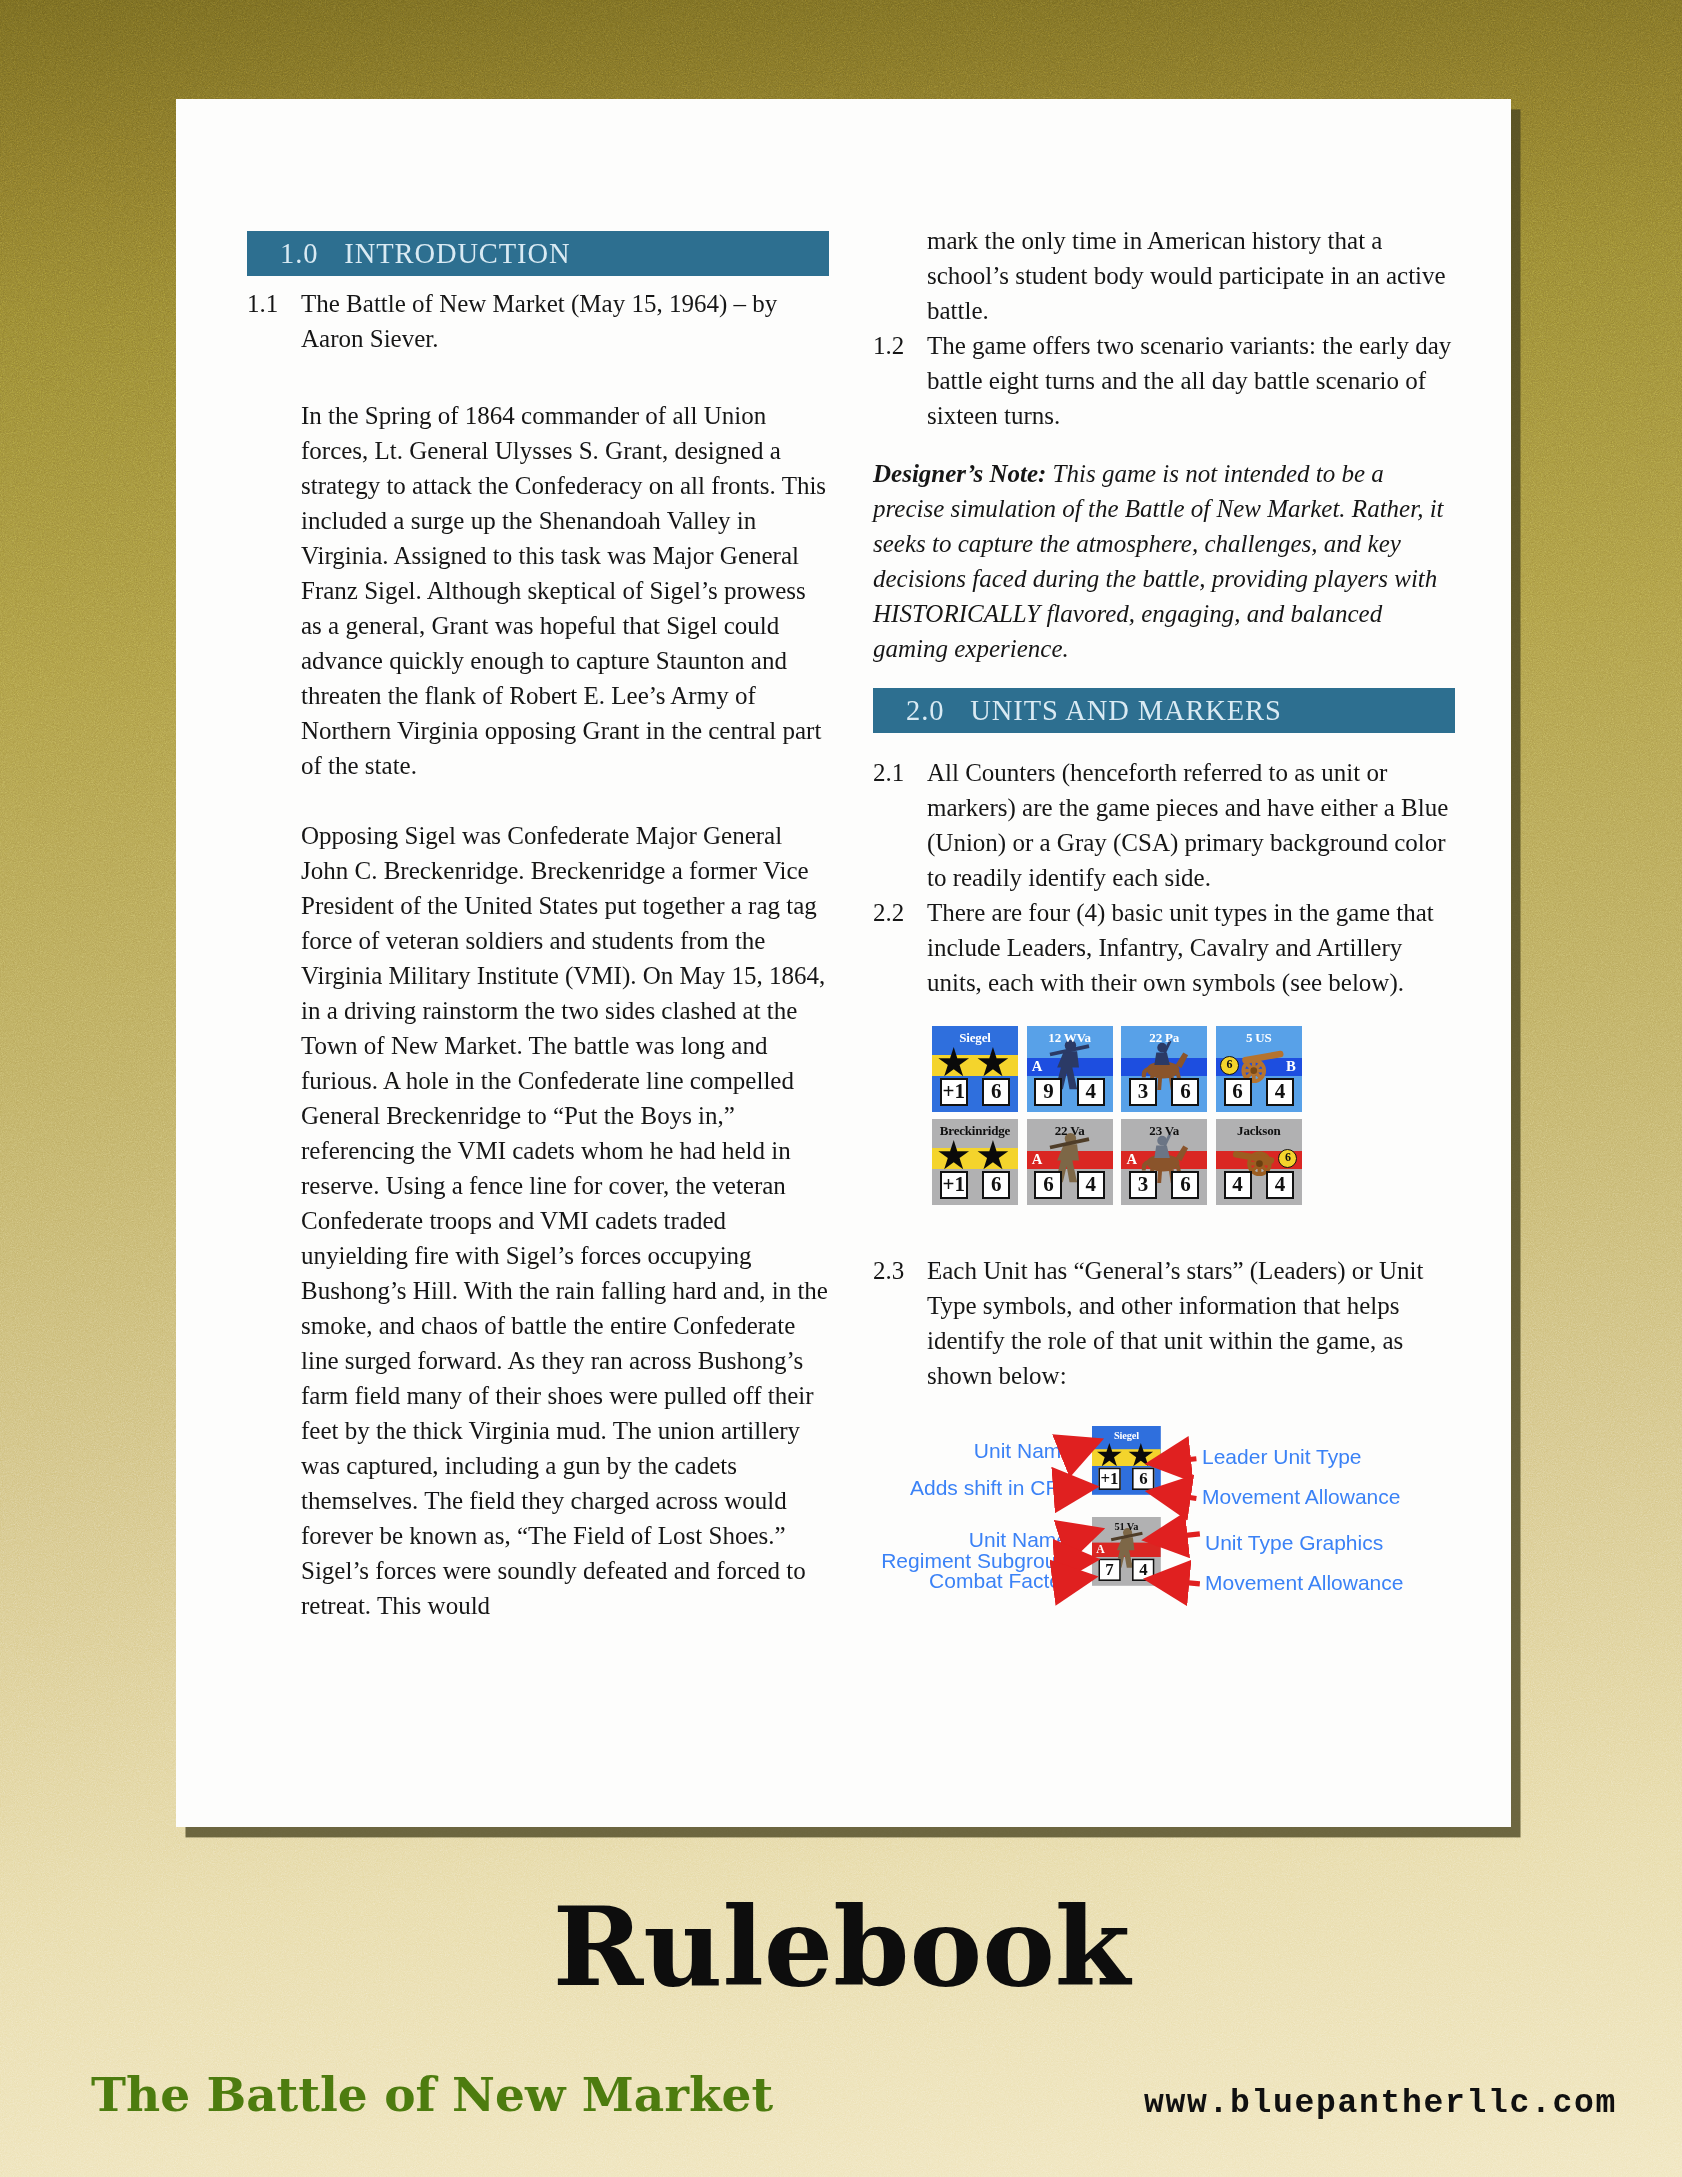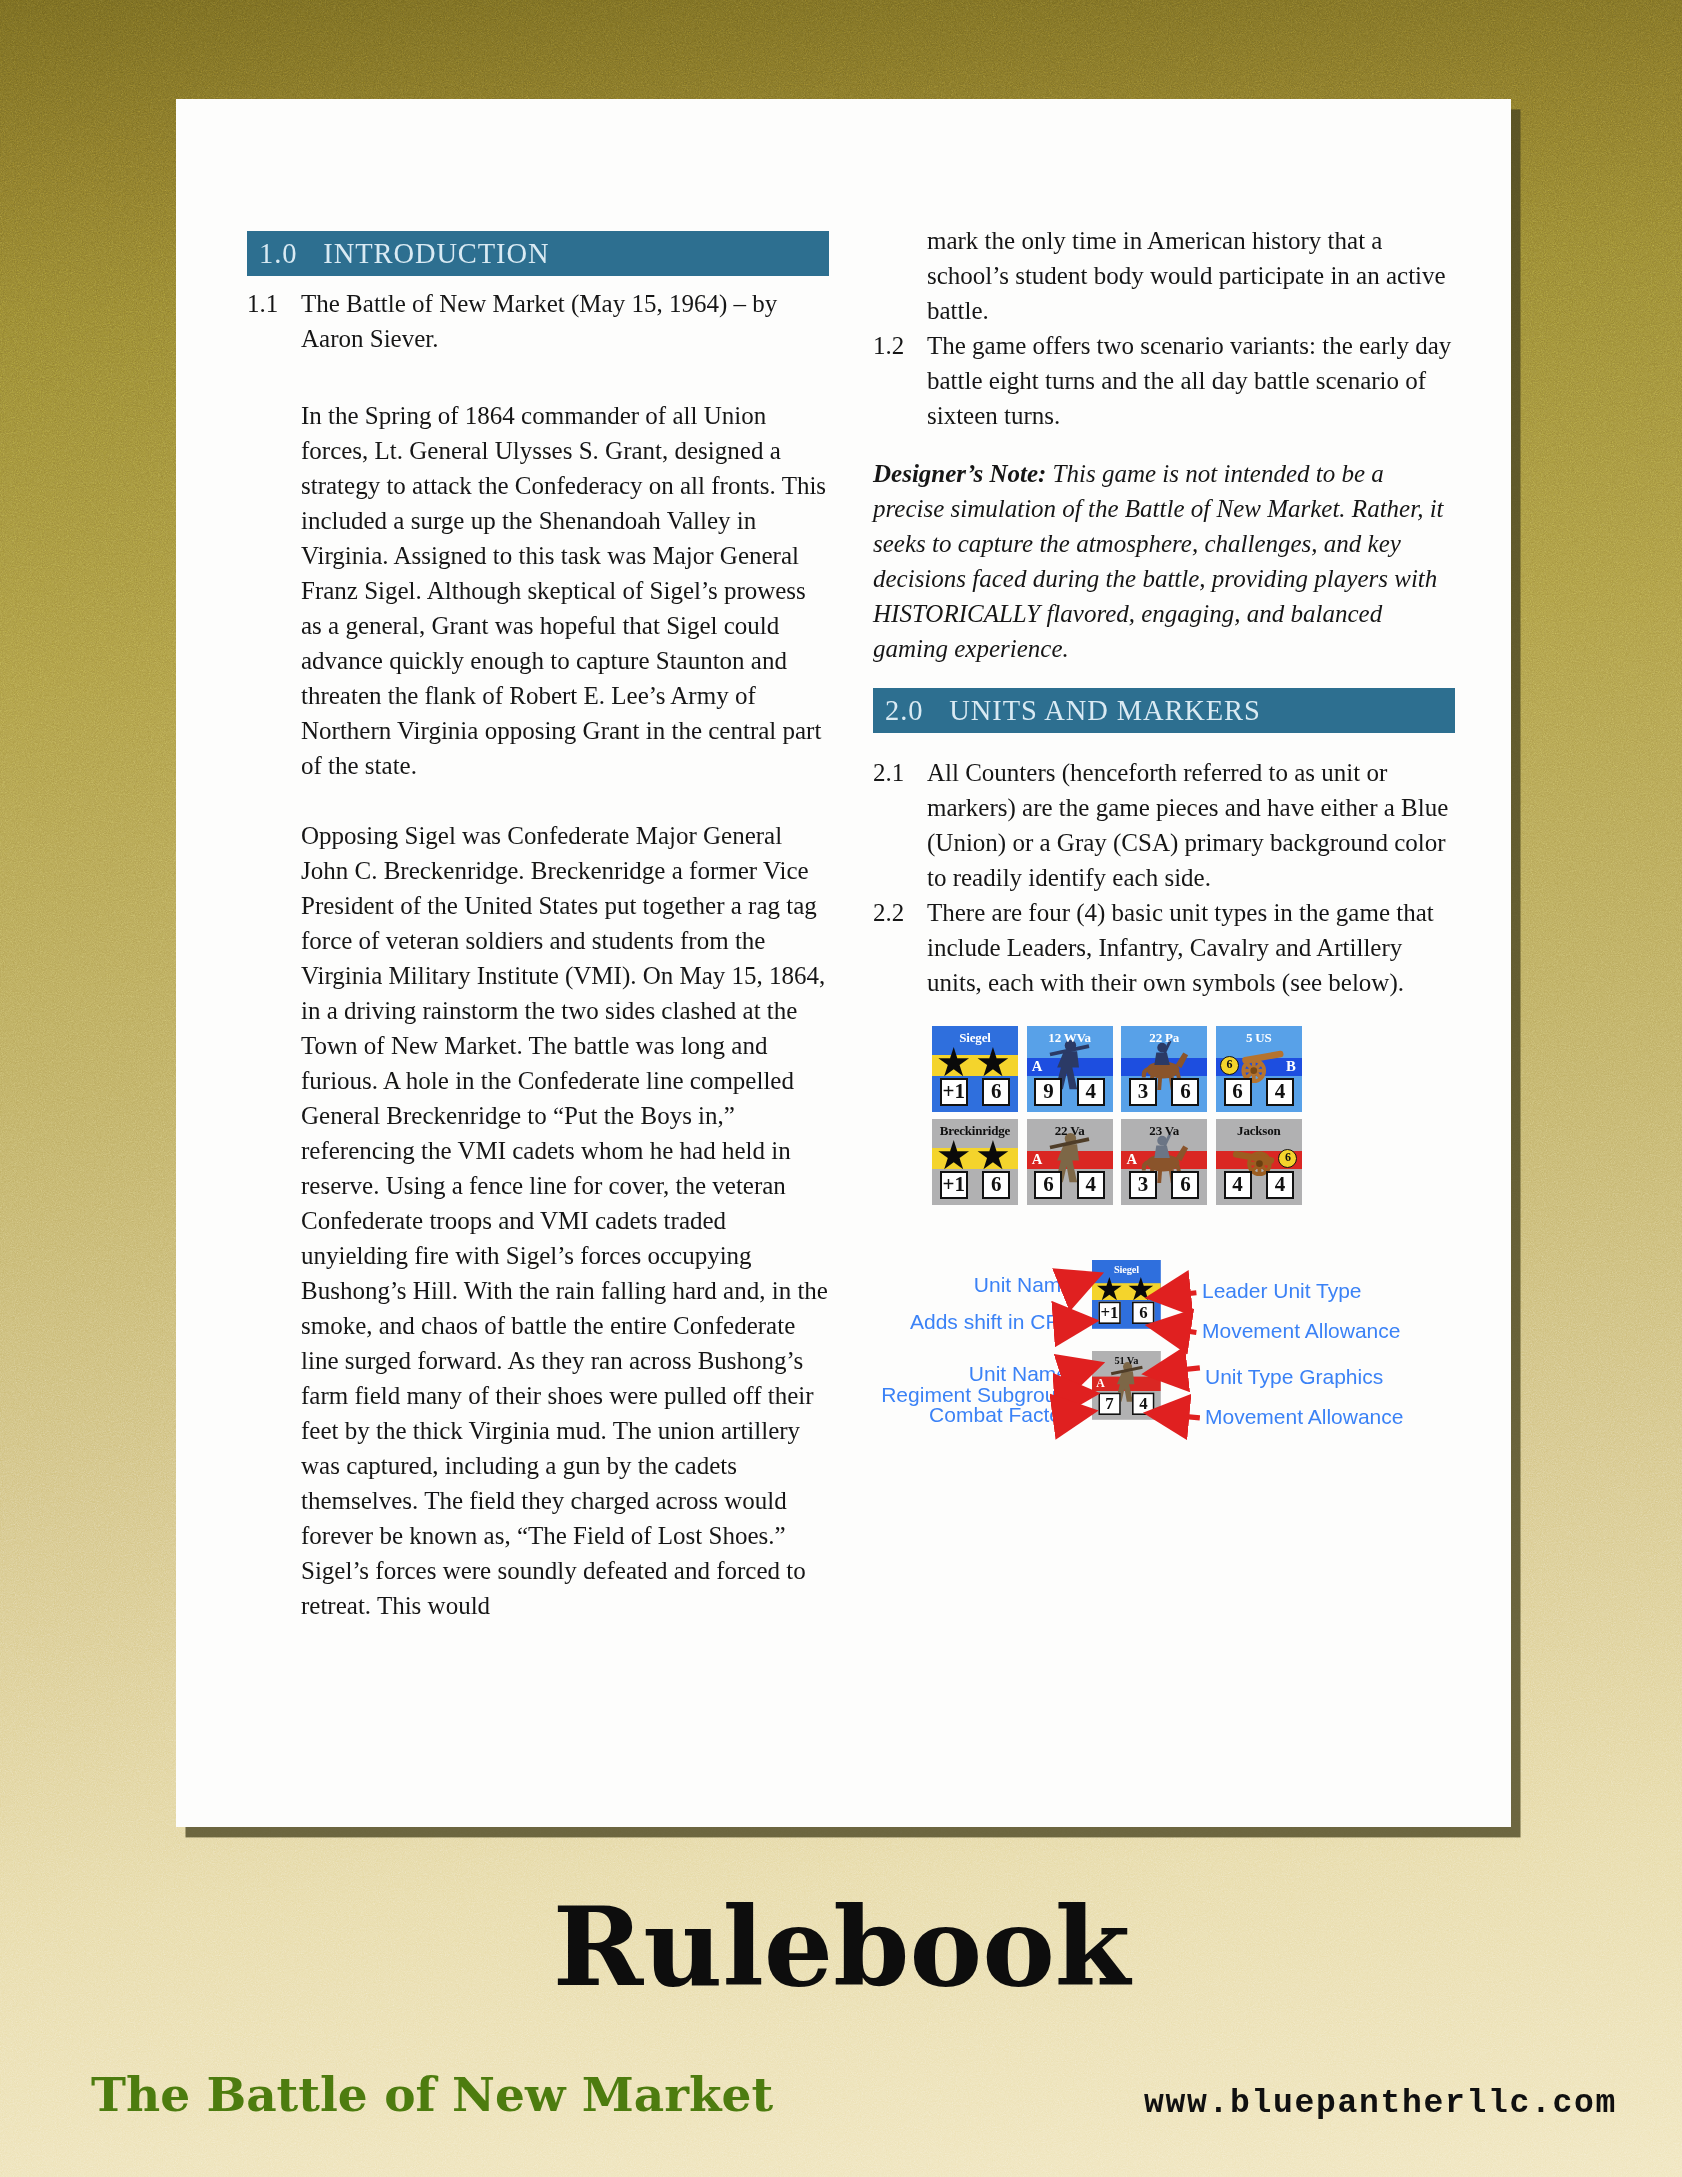--- a/index.html
+++ b/index.html
@@ -5,21 +5,21 @@
   html,body{margin:0;padding:0;}
   body{width:1683px;height:2177px;position:relative;overflow:hidden;font-family:"Liberation Serif",serif;}
   .bg{position:absolute;inset:0;background:linear-gradient(177deg,#6e611c 0%,#8e7d2c 14%,#a6943f 30%,#b9a85c 48%,#d3c383 68%,#e6d9a4 85%,#efe4ba 100%);z-index:0;}
   .grain{position:absolute;inset:0;mix-blend-mode:overlay;opacity:.55;}
   .grain2{position:absolute;inset:0;mix-blend-mode:soft-light;opacity:.4;}
   .page{position:absolute;left:176px;top:99px;width:1335px;height:1728px;background:#fdfdfc;box-shadow:9.5px 10.4px 0 rgba(78,72,36,.8);z-index:2;}
   .col{position:absolute;width:582px;color:#161616;font-size:25px;line-height:35px;}
   .col-left{left:71px;top:132px;}
   .col-right{left:697px;top:124px;}
   .banner{background:#2d6f90;color:#d9eaf3;height:45px;font-size:28.5px;line-height:45px;padding-left:12px;letter-spacing:0.9px;box-sizing:border-box;}
-  .banner .bnum{margin-right:26px;}
+  .banner .bnum{margin-right:26px;margin-left:21px;}
   .item{position:relative;padding-left:54px;}
   .item .num{position:absolute;left:0;top:0;}
   .cont{padding-left:54px;}
   .note{font-style:italic;}
   .note .nlabel{font-weight:bold;}
   
   .crow{display:flex;gap:8.6px;margin-left:59px;}
   .counter{position:relative;width:86px;height:86px;overflow:hidden;flex:0 0 auto;}
   .counter.union{background:#58a1e8;}
   .counter.union.leader{background:#2f6fdd;}
@@ -253,20 +253,24 @@
               </svg>
           </div>
           <div class="vals">
               <span class="val">4</span>
               <span class="val">4</span>
             </div>
         </div>
       </div>
     </div>
 
+    <div class="item">
+      <span class="num">2.3</span>
+      <span>Each Unit has “General’s stars” (Leaders) or Unit Type symbols, and other information that helps identify the role of that unit within the game, as shown below:</span>
+    </div>
 
     <div class="diagram">
       <div class="mini" style="left:219px;top:7px;">
         <div class="counter union leader">
           <div class="cname">Siegel</div>
           <div class="stripe yellow"></div>
           <div class="stars"></div>
           <div class="vals">
               <span class="val">+1</span>
               <span class="val">6</span>

